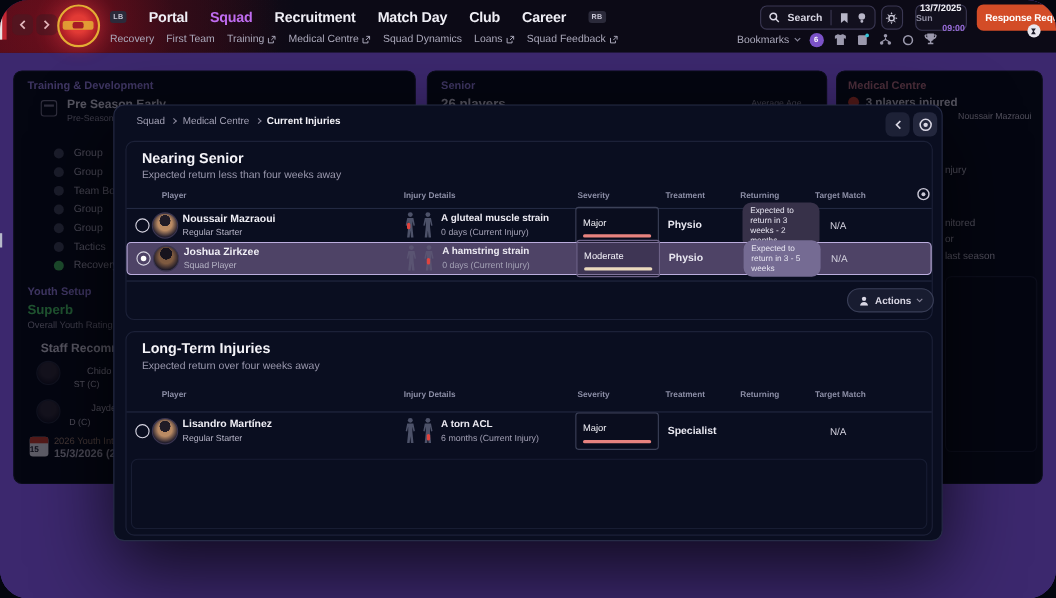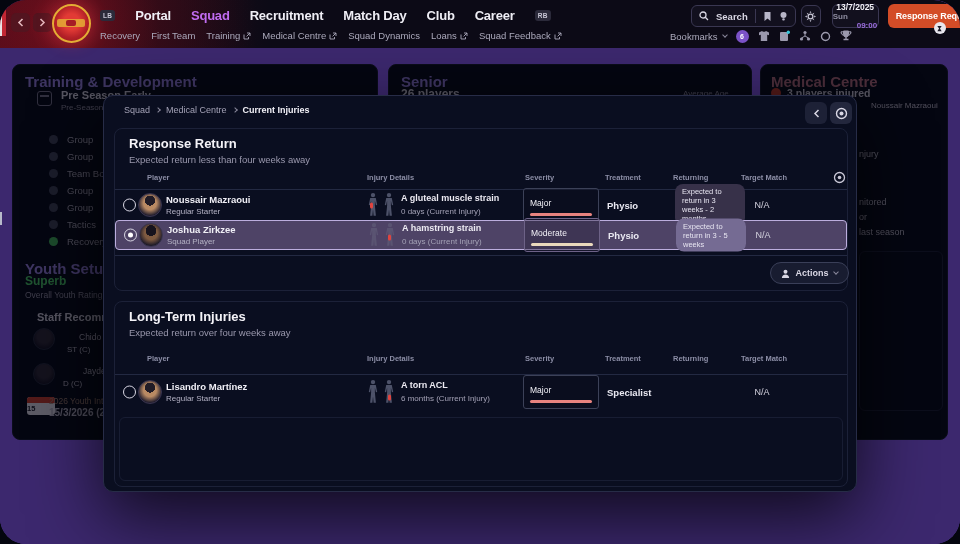--- a/index.html
+++ b/index.html
@@ -51,32 +51,32 @@
   .tr2 { position:absolute; left:670px; top:29px; height:14px; display:flex; align-items:center; gap:9px; z-index:52; }
   .bookmarks { display:flex; align-items:center; gap:5px; color:#aba9bb; font-size:9.5px; cursor:pointer; }
   .chev { width:4px; height:4px; border-right:1.2px solid #8a889c; border-bottom:1.2px solid #8a889c; transform:rotate(45deg); margin-top:-2px; }
   .cntbadge { width:13px; height:13px; border-radius:50%; background:#7b52c7; color:#fff; font-size:7px; font-weight:bold;
     display:flex; align-items:center; justify-content:center; }
   .mini { display:flex; align-items:center; justify-content:center; cursor:pointer; }
 
   
   .bg { position:absolute; inset:48px 0 0 0; z-index:1; }
   .bgcard { position:absolute; border:1px solid #151a2e; border-radius:8px; background:#070a18; }
-  .bghdr { font-size:15px; font-weight:bold; color:#8f7bd8; }
+  .bghdr { font-size:10px; font-weight:bold; color:#8f7bd8; }
   .bgtxt { color:#b9b7c9; }
   .bgA { left:12px; top:16px; width:366px; height:376px; }
   .bgB { left:388px; top:16px; width:364px; height:376px; }
   .bgC { left:760px; top:16px; width:188px; height:376px; }
   .calic { width:15px; height:15px; border:1.2px solid #6f6d84; border-radius:3px; position:relative; }
   .calic::before { content:''; position:absolute; left:2px; top:3px; right:2px; height:2px; background:#6f6d84; }
   .schdot { width:9px; height:9px; border-radius:50%; background:#3c4157; display:inline-block; }
   .schdot.green { background:#3fae5a; }
   .schitem { position:absolute; display:flex; align-items:center; gap:9px; font-size:9.5px; color:#a7a5b8; }
   .bgav { width:22px; height:22px; border-radius:50%; background:radial-gradient(circle at 50% 38%, #2c2736 0 40%, #151423 75%); border:1px solid #23283c; }
-  .intakeic { width:28px; height:18px; border-radius:3px; background:#d9d7e2; overflow:hidden; text-align:left; }
+  .intakeic { width:17px; height:18px; border-radius:3px; background:#d9d7e2; overflow:hidden; text-align:left; }
   .intakeic .mo { display:block; height:6px; background:#c0392b; }
   .intakeic .dd { display:block; font-size:7.5px; font-weight:bold; color:#1a1a2a; line-height:11px; }
   .redball { width:10px; height:10px; border-radius:50%; background:#c0392b; display:inline-block; }
   .dim { position:absolute; inset:48px 0 0 0; background:rgba(3,4,12,.58); z-index:5; }
   .edge-tick { position:absolute; left:0; top:212px; width:2px; height:13px; background:#cdd3da; opacity:.85; z-index:60; }
 
   
   .modal { position:absolute; left:103px; top:95px; width:754px; height:397px; background:#0a0e20;
     border:1px solid #272c47; border-radius:10px; z-index:10; box-shadow:0 24px 70px rgba(0,0,0,.75); }
   .crumb { position:absolute; left:20px; top:9px; font-size:9px; color:#a3a1b5; display:flex; align-items:center; gap:6px; }
@@ -375,21 +375,21 @@
         </svg>
     </button>
     <button class="mbtn b2">
       <svg width="13" height="13" viewBox="0 0 13 13">
           <circle cx="6.5" cy="6.5" r="5" stroke="#d9d7e4" stroke-width="1.4" fill="none"></circle>
           <circle cx="6.5" cy="6.5" r="2" fill="#d9d7e4"></circle>
         </svg>
     </button>
 
     <div class="card card1">
-      <div class="sec-title">Response Return</div>
+      <div class="sec-title">Nearing Senior</div>
       <div class="sec-sub">Expected return less than four weeks away</div>
       <div class="thead">
         <span class="th" style="left:32px">Player</span>
         <span class="th" style="left:252px">Injury Details</span>
         <span class="th" style="left:410px">Severity</span>
         <span class="th" style="left:490px">Treatment</span>
         <span class="th" style="left:558px">Returning</span>
         <span class="th" style="left:626px">Target Match</span>
         <span class="targetic">
           <svg width="13" height="13" viewBox="0 0 13 13">

